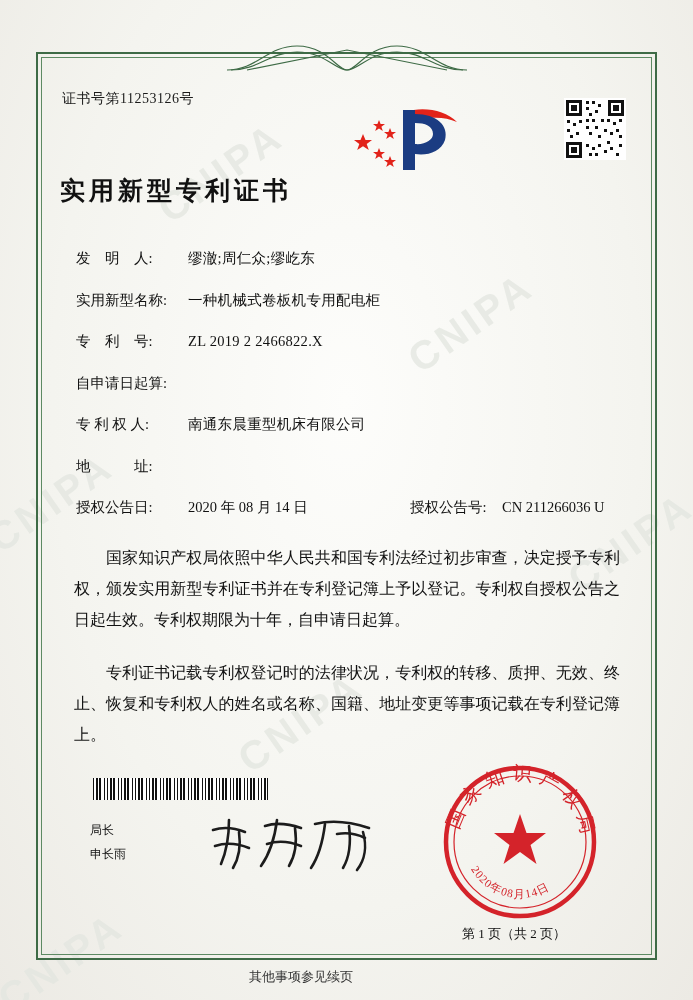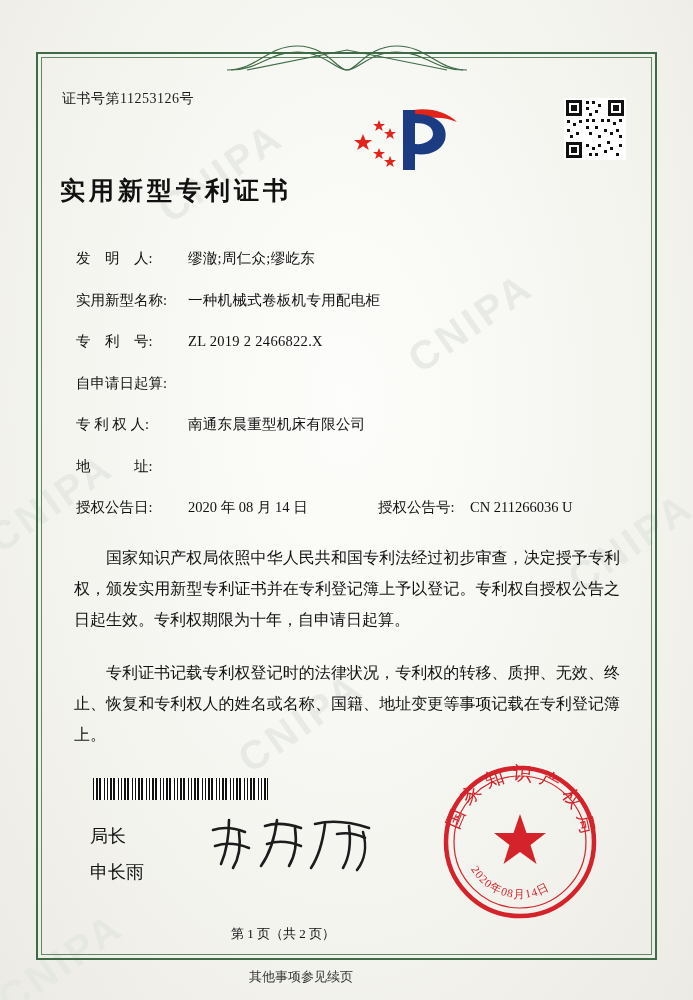--- a/index.html
+++ b/index.html
@@ -65,31 +65,31 @@
     margin-top:22px;font-size:16px;line-height:1.95;color:#111;
     text-align:justify;text-indent:2em;padding-left:14px;padding-right:10px;
   }
   .barcode{
     position:absolute;left:93px;top:778px;width:175px;height:22px;
     background:repeating-linear-gradient(90deg,
       #111 0 1px, #fff 1px 3px, #111 3px 5px, #fff 5px 6px,
       #111 6px 8px, #fff 8px 11px, #111 11px 12px, #fff 12px 14px);
   }
   .sig-label{
-    position:absolute;left:90px;top:818px;font-size:18px;line-height:2.0;color:#111;
+    position:absolute;left:90px;top:818px;font-size:12px;line-height:2.0;color:#111;
   }
   .signature{
     position:absolute;left:205px;top:812px;width:180px;height:66px;
     font-family:"Liberation Serif", serif;
   }
   .seal{
     position:absolute;left:440px;top:762px;width:160px;height:160px;
   }
   .footer-page{
-    position:absolute;left:0;top:925px;width:566px;text-align:center;
+    position:absolute;left:0;top:925px;width:566px;text-align:right;
     font-size:13px;color:#111;
   }
   .footer-note{
     position:absolute;left:0;top:968px;width:602px;text-align:center;
     font-size:13px;color:#333;
   }
 </style>
 </head>
 <body>
 
@@ -206,21 +206,21 @@
       <div class="row">
         <div class="lbl">专 利 权 人:</div>
         <div class="val">南通东晨重型机床有限公司</div>
       </div>
       <div class="row">
         <div class="lbl">地　　　址:</div>
       </div>
       <div class="row">
         <div class="lbl">授权公告日:</div>
         <div style="flex:0 0 190px;">2020 年 08 月 14 日</div>
-        <div style="flex:0 0 92px;">授权公告号:</div>
+        <div style="flex:0 0 92px;margin-left:32px;">授权公告号:</div>
         <div>CN 211266036 U</div>
       </div>
     </div>
 
     <div class="para">国家知识产权局依照中华人民共和国专利法经过初步审查，决定授予专利权，颁发实用新型专利证书并在专利登记簿上予以登记。专利权自授权公告之日起生效。专利权期限为十年，自申请日起算。</div>
     <div class="para" style="">专利证书记载专利权登记时的法律状况，专利权的转移、质押、无效、终止、恢复和专利权人的姓名或名称、国籍、地址变更等事项记载在专利登记簿上。</div>
   </div>
 
   <div class="barcode"></div>
 

